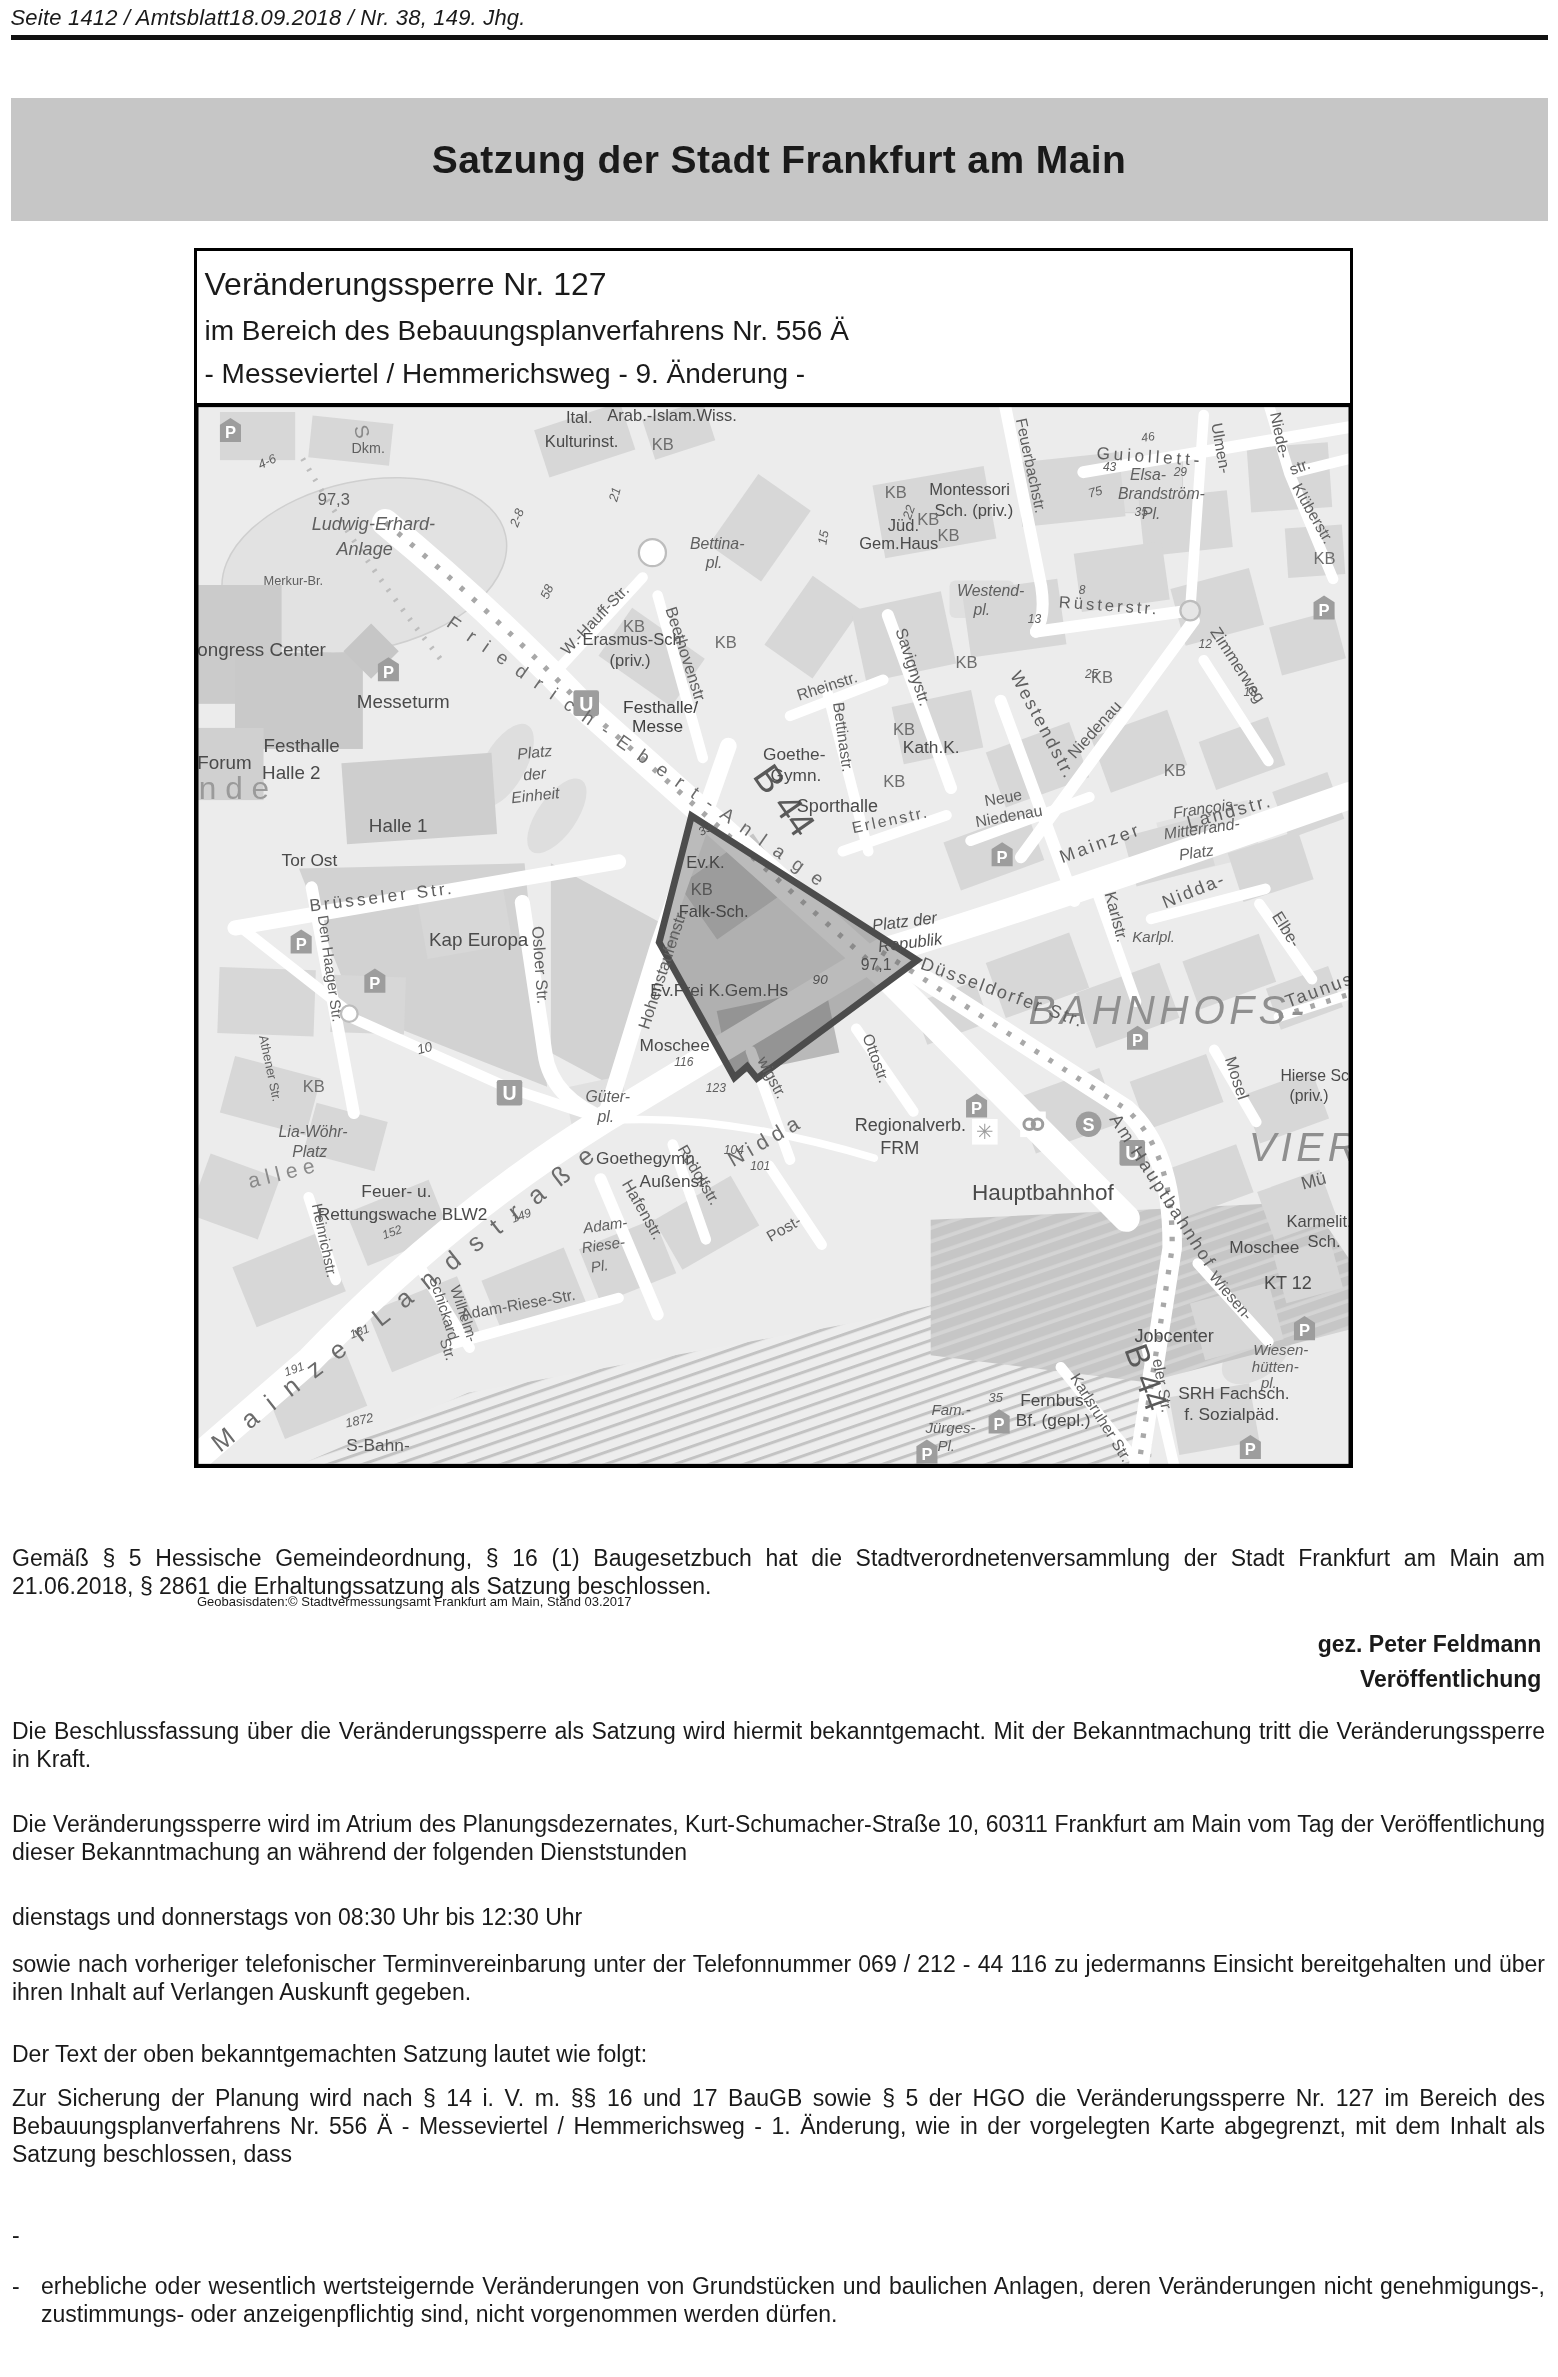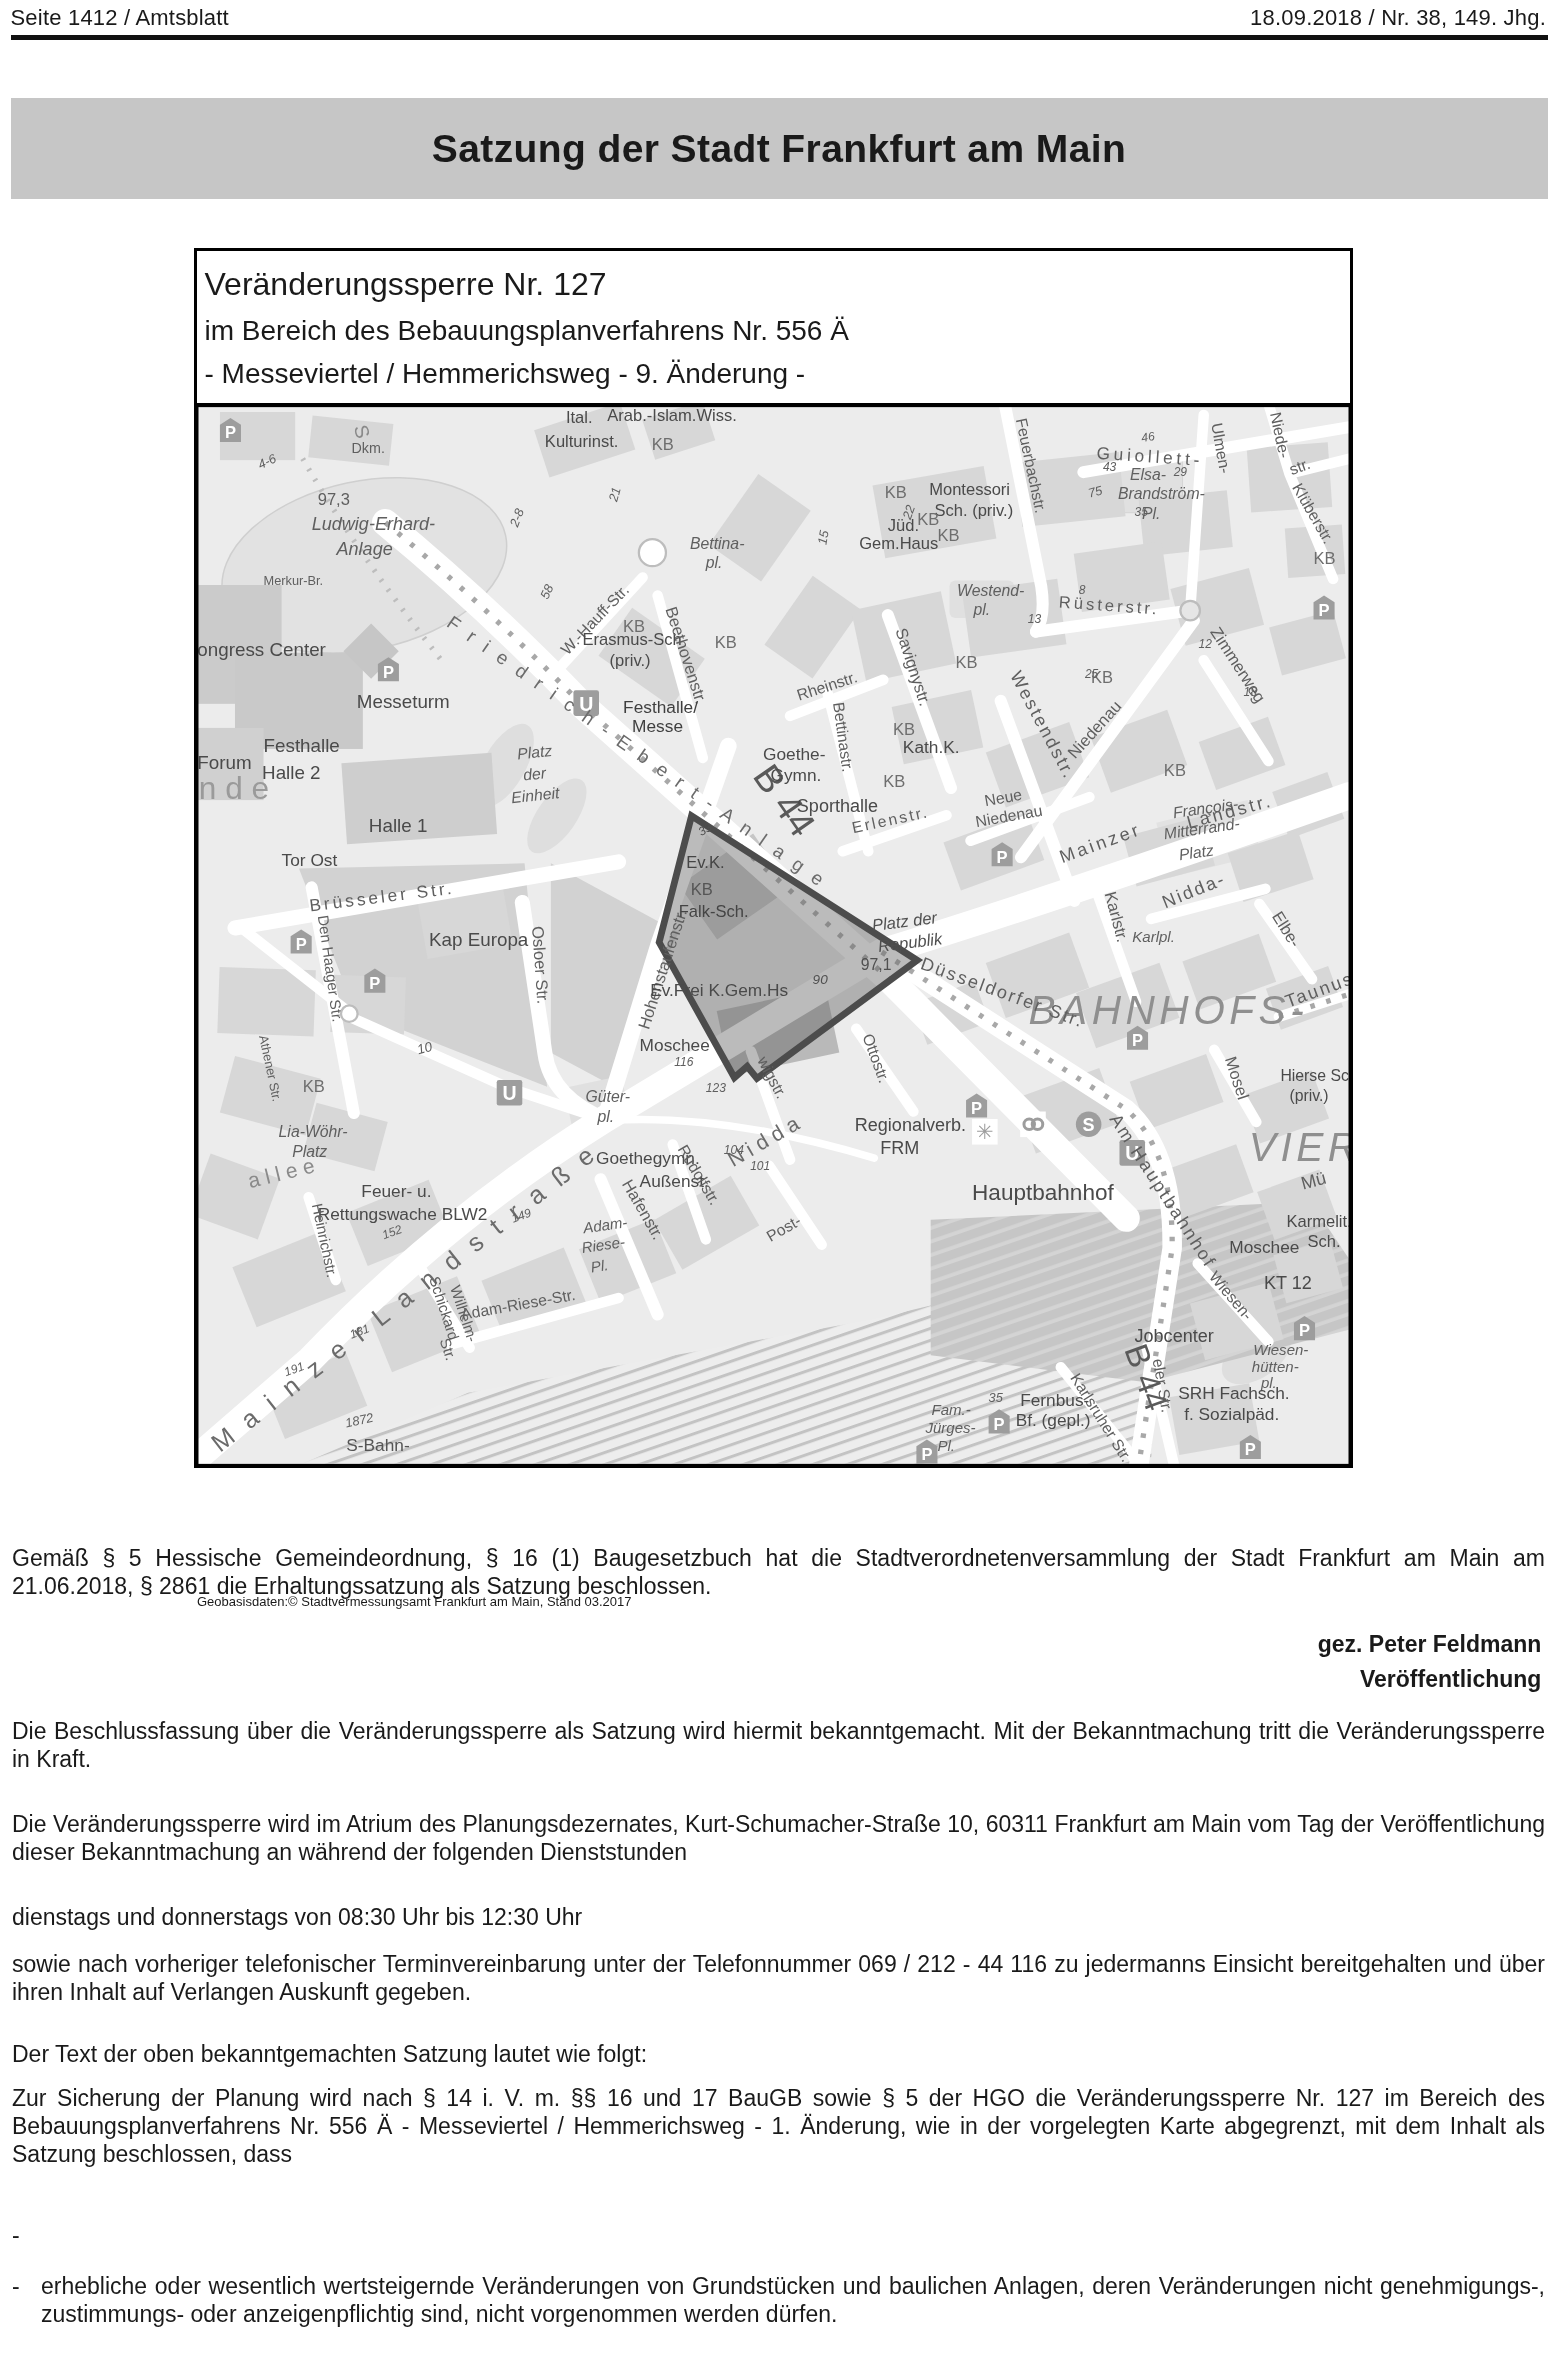--- a/index.html
+++ b/index.html
@@ -1,21 +1,21 @@
 <!DOCTYPE html>
 <html style="font-size:12px"><head>
 <meta charset="utf-8">
 <style>
   html,body{margin:0;padding:0;background:#888;}
   .page{position:relative;width:1558px;height:2377px;background:#fff;
         font-family:"Liberation Sans","DejaVu Sans",sans-serif;color:#1a1a1a;overflow:hidden;}
-  .hdr{position:absolute;top:4.5px;left:10.5px;right:12px;display:flex;justify-content:space-between;
-       font-size:22px;letter-spacing:0.2px;}
+  .hdr{position:absolute;top:4.5px;left:10.5px;right:12px;display:flex;justify-content:flex-start;
+       font-size:22px;letter-spacing:0.2px;font-style:italic;}
   .rule{position:absolute;top:35px;left:10.5px;right:10.5px;height:4.5px;background:#111;}
-  .titlebar{position:absolute;top:98px;left:10.5px;width:1537px;height:101px;background:#c6c6c6;
+  .titlebar{position:absolute;top:98px;left:10.5px;width:1537px;height:123px;background:#c6c6c6;
             display:flex;align-items:center;justify-content:center;}
   .titlebar span{font-size:39px;font-weight:bold;letter-spacing:0.4px;}
   .mapbox{position:absolute;top:248px;left:194px;width:1153px;border:3px solid #000;background:#fff;}
   .maptitle{padding:15px 7.5px 13.5px 7.5px;text-align:left;border-bottom:3px solid #000;}
   .mt1{font-size:32px;margin-bottom:12px;}
   .mt2{font-size:28px;margin-bottom:10.5px;}
   .mt3{font-size:28px;}
   .mapwrap{line-height:0;}
   .caption{position:absolute;top:1594px;left:197px;font-size:13px;}
   .p{position:absolute;left:12px;width:1533px;font-size:23px;line-height:28px;margin:0;}

